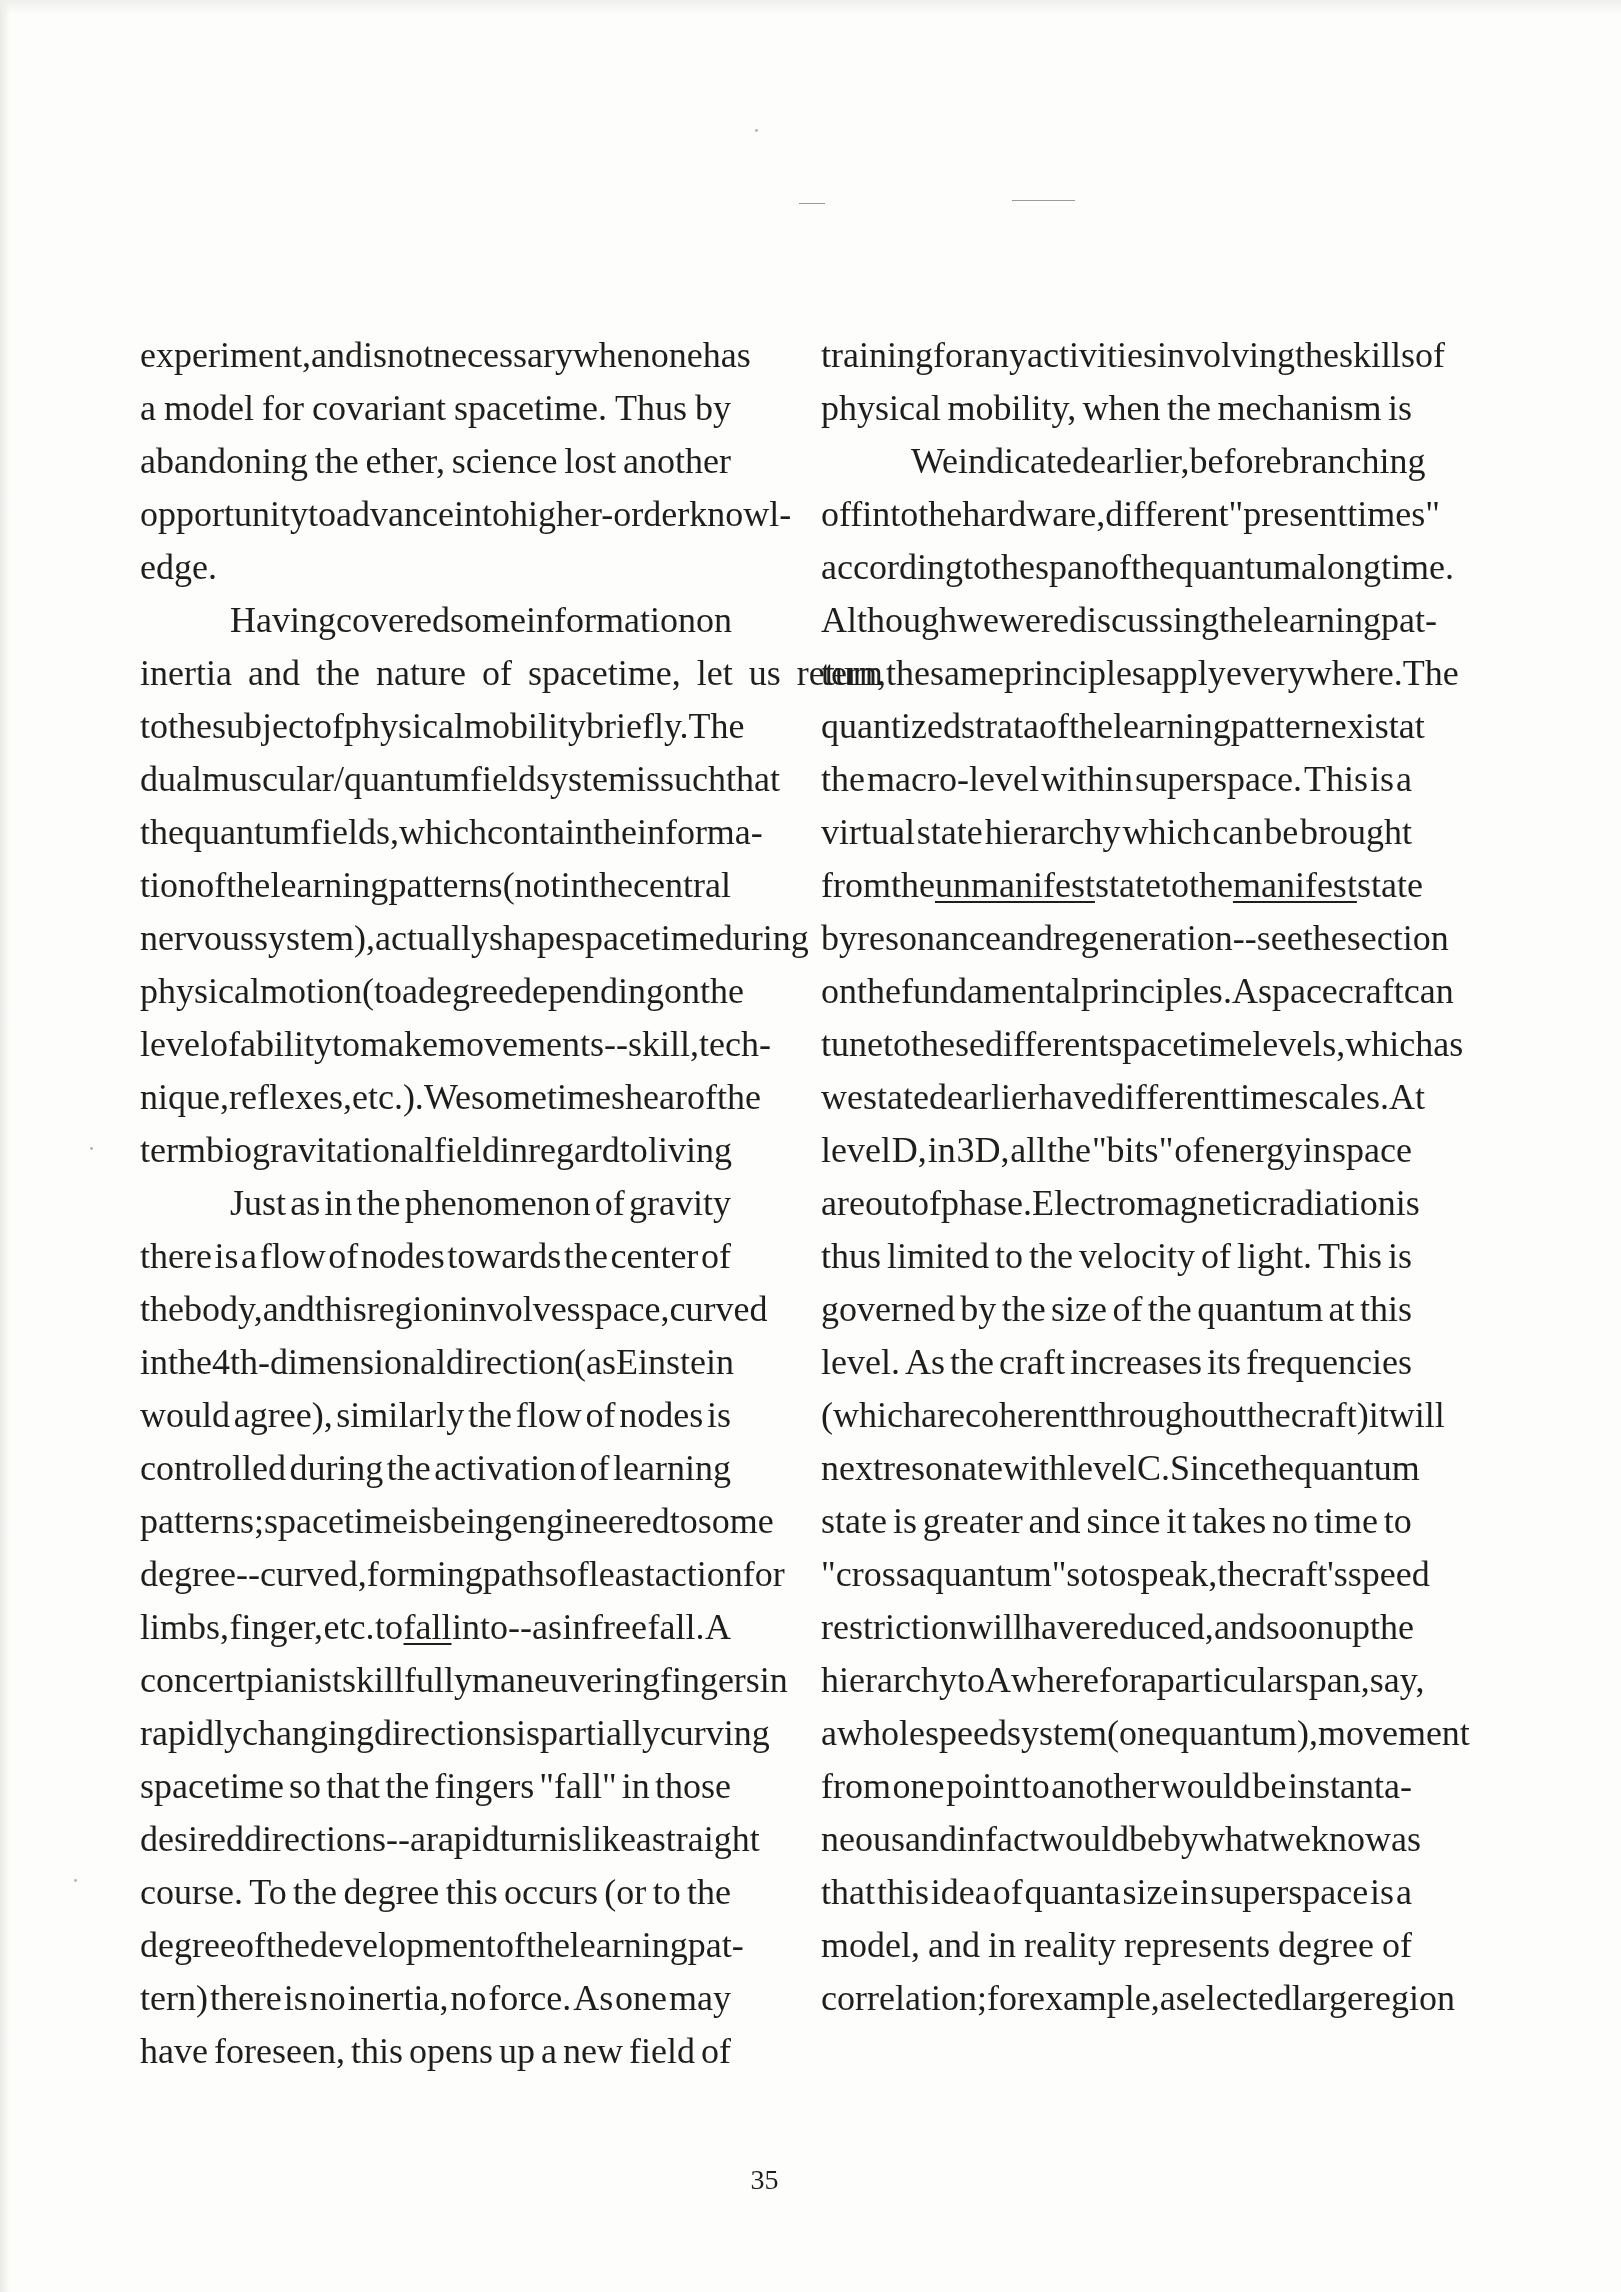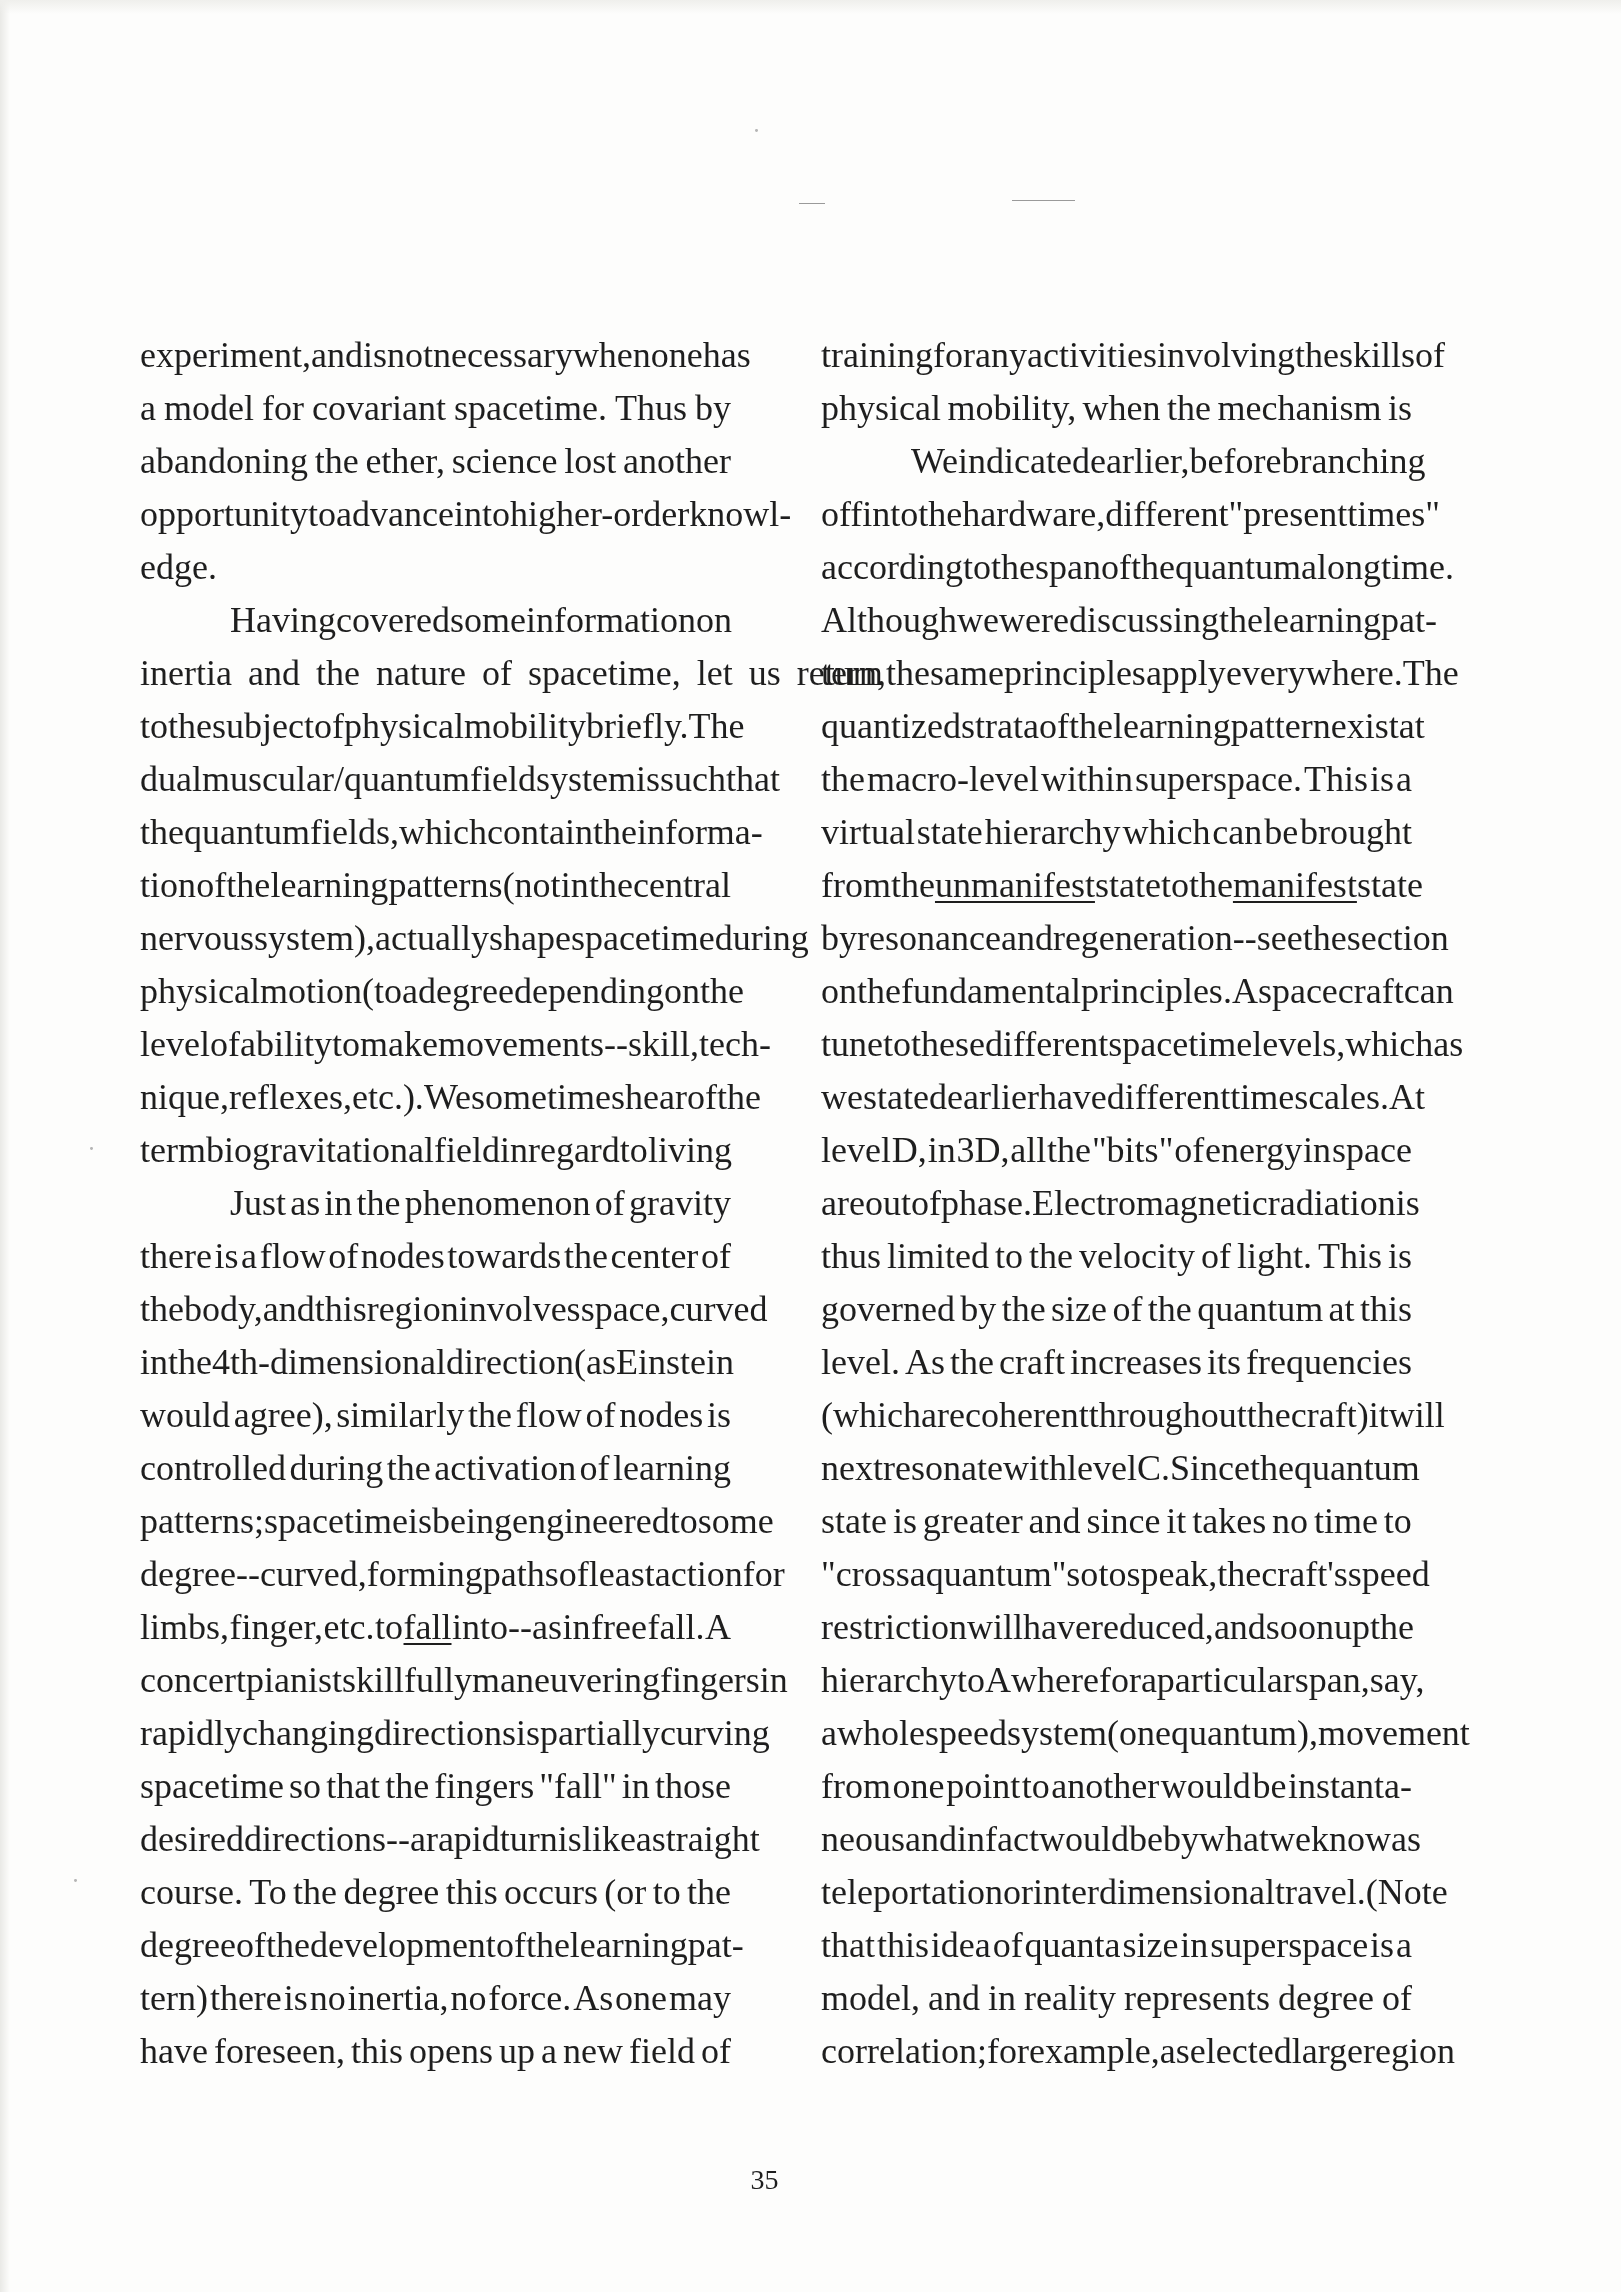--- a/index.html
+++ b/index.html
@@ -666,27 +666,20 @@
       <span>fact</span>
       <span>would</span>
       <span>be</span>
       <span>by</span>
       <span>what</span>
       <span>we</span>
       <span>know</span>
       <span>as</span>
     </div>
     <div style="text-align: justify; text-align-last: justify; white-space: nowrap; height: 53px; overflow: visible; display: flex; justify-content: space-between;">
-      <span>teleportation</span>
-      <span>or</span>
-      <span>interdimensional</span>
-      <span>travel.</span>
-      <span>(Note</span>
-    </div>
-    <div style="text-align: justify; text-align-last: justify; white-space: nowrap; height: 53px; overflow: visible; display: flex; justify-content: space-between;">
       <span>that</span>
       <span>this</span>
       <span>idea</span>
       <span>of</span>
       <span>quanta</span>
       <span>size</span>
       <span>in</span>
       <span>superspace</span>
       <span>is</span>
       <span>a</span>

